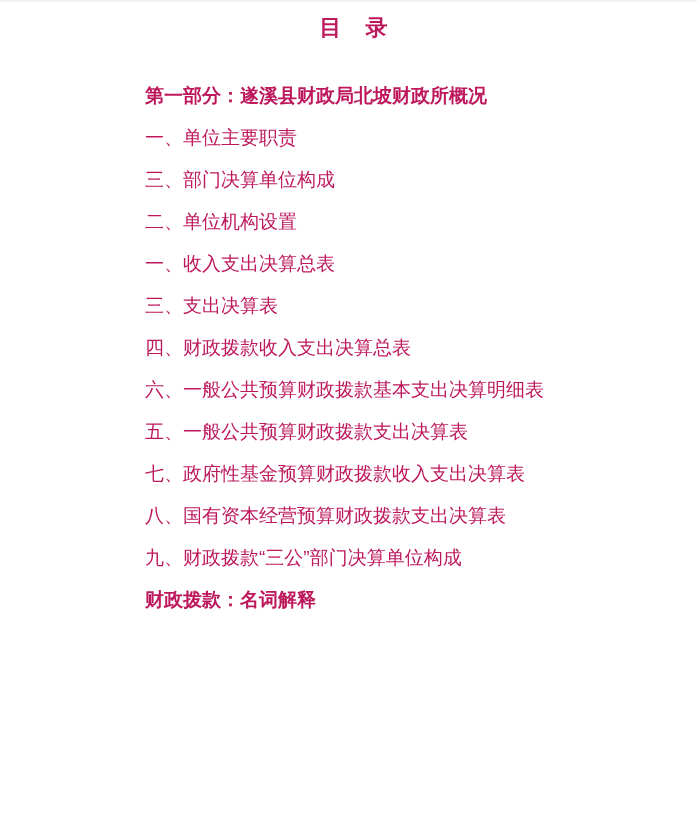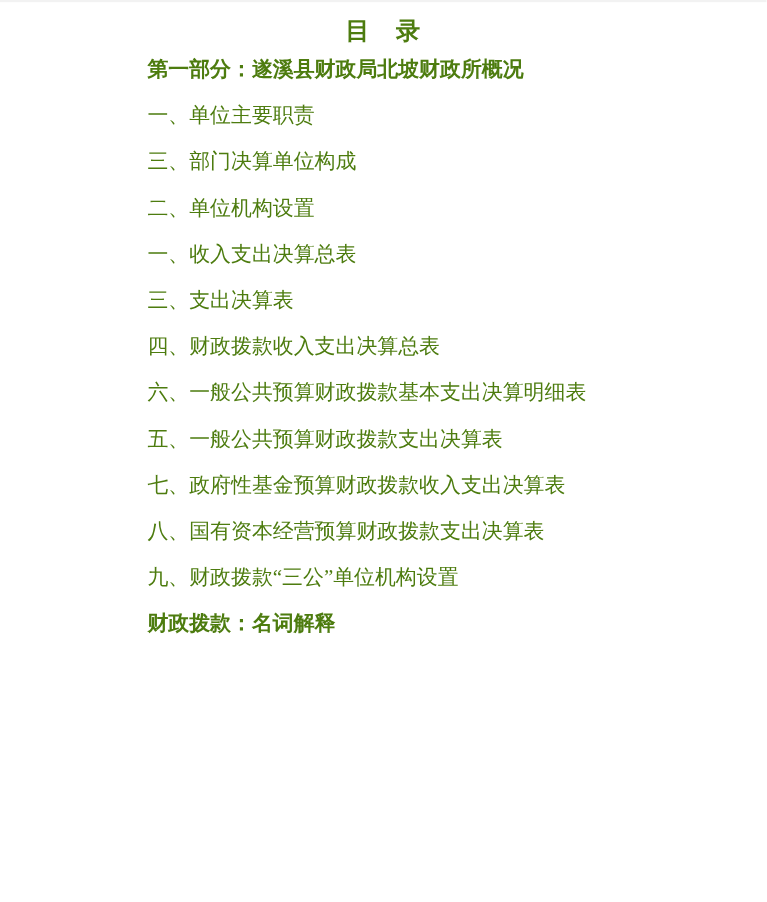--- a/index.html
+++ b/index.html
@@ -9,34 +9,34 @@
   }
   .page {
     position: relative;
     width: 697px;
     height: 820px;
     box-sizing: border-box;
     background: #ffffff;
     border-top: 2px solid #f2f2f2;
     overflow: hidden;
     font-family: "Liberation Sans", sans-serif;
-    color: #4d7c0f;
+    color: #be185d;
+    padding-left: 11px;
   }
   .doc-title {
     margin: 13px 0 0 0;
     text-align: center;
     font-size: 22px;
     line-height: 25px;
     font-weight: bold;
     letter-spacing: 1px;
   }
   .toc {
-    margin-top: 12px;
+    margin-top: 44px;
     padding: 0 88px 0 71px;
-    font-family: Liberation Serif, serif;
   }
   .toc p {
     margin: 0 0 19px 0;
     font-size: 19px;
     line-height: 23px;
     text-indent: 63px;
     word-break: break-all;
     white-space: normal;
   }
   .toc p.part {
@@ -73,19 +73,19 @@
     <p class="item">四、财政拨款收入支出决算总表</p>
 
     <p class="item">六、一般公共预算财政拨款基本支出决算明细表</p>
 
     <p class="item">五、一般公共预算财政拨款支出决算表</p>
 
     <p class="item">七、政府性基金预算财政拨款收入支出决算表</p>
 
     <p class="item">八、国有资本经营预算财政拨款支出决算表</p>
 
-    <p class="item">九、财政拨款“三公”单位机构设置</p>
+    <p class="item">九、财政拨款“三公”部门决算单位构成</p>
 
 
     <p class="part">财政拨款：名词解释</p>
 
   </div>
 </div>
 
 </body></html>

